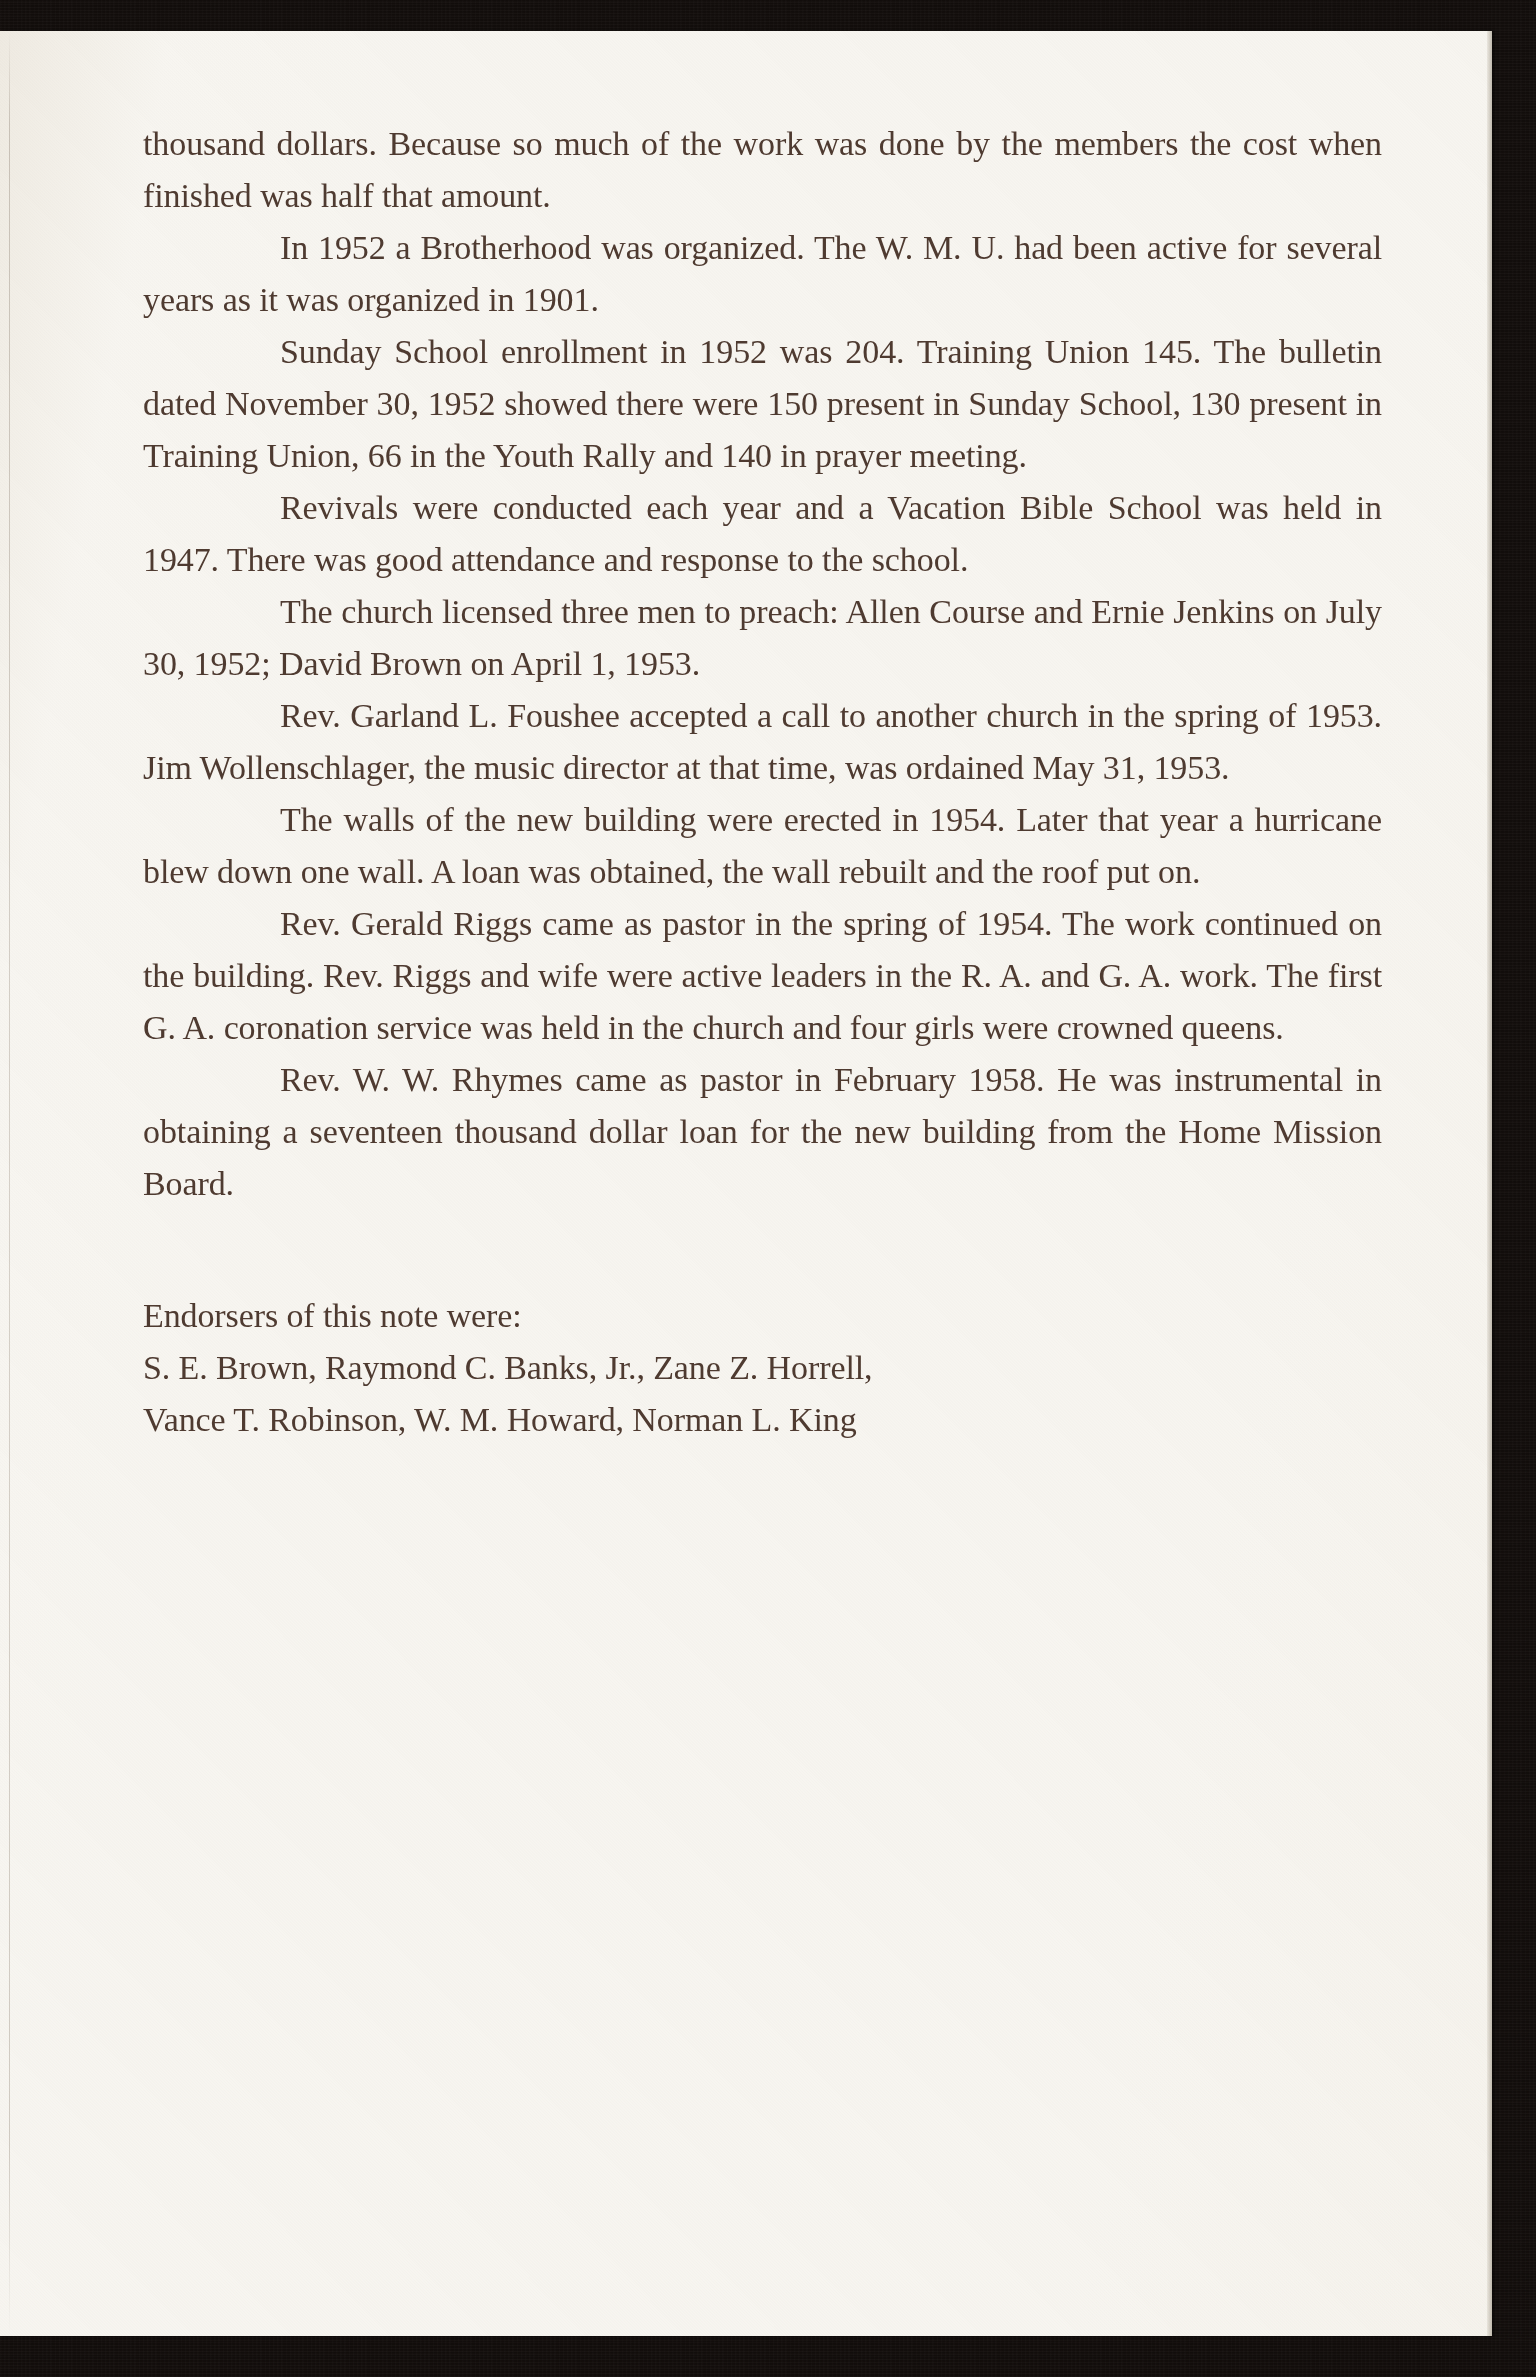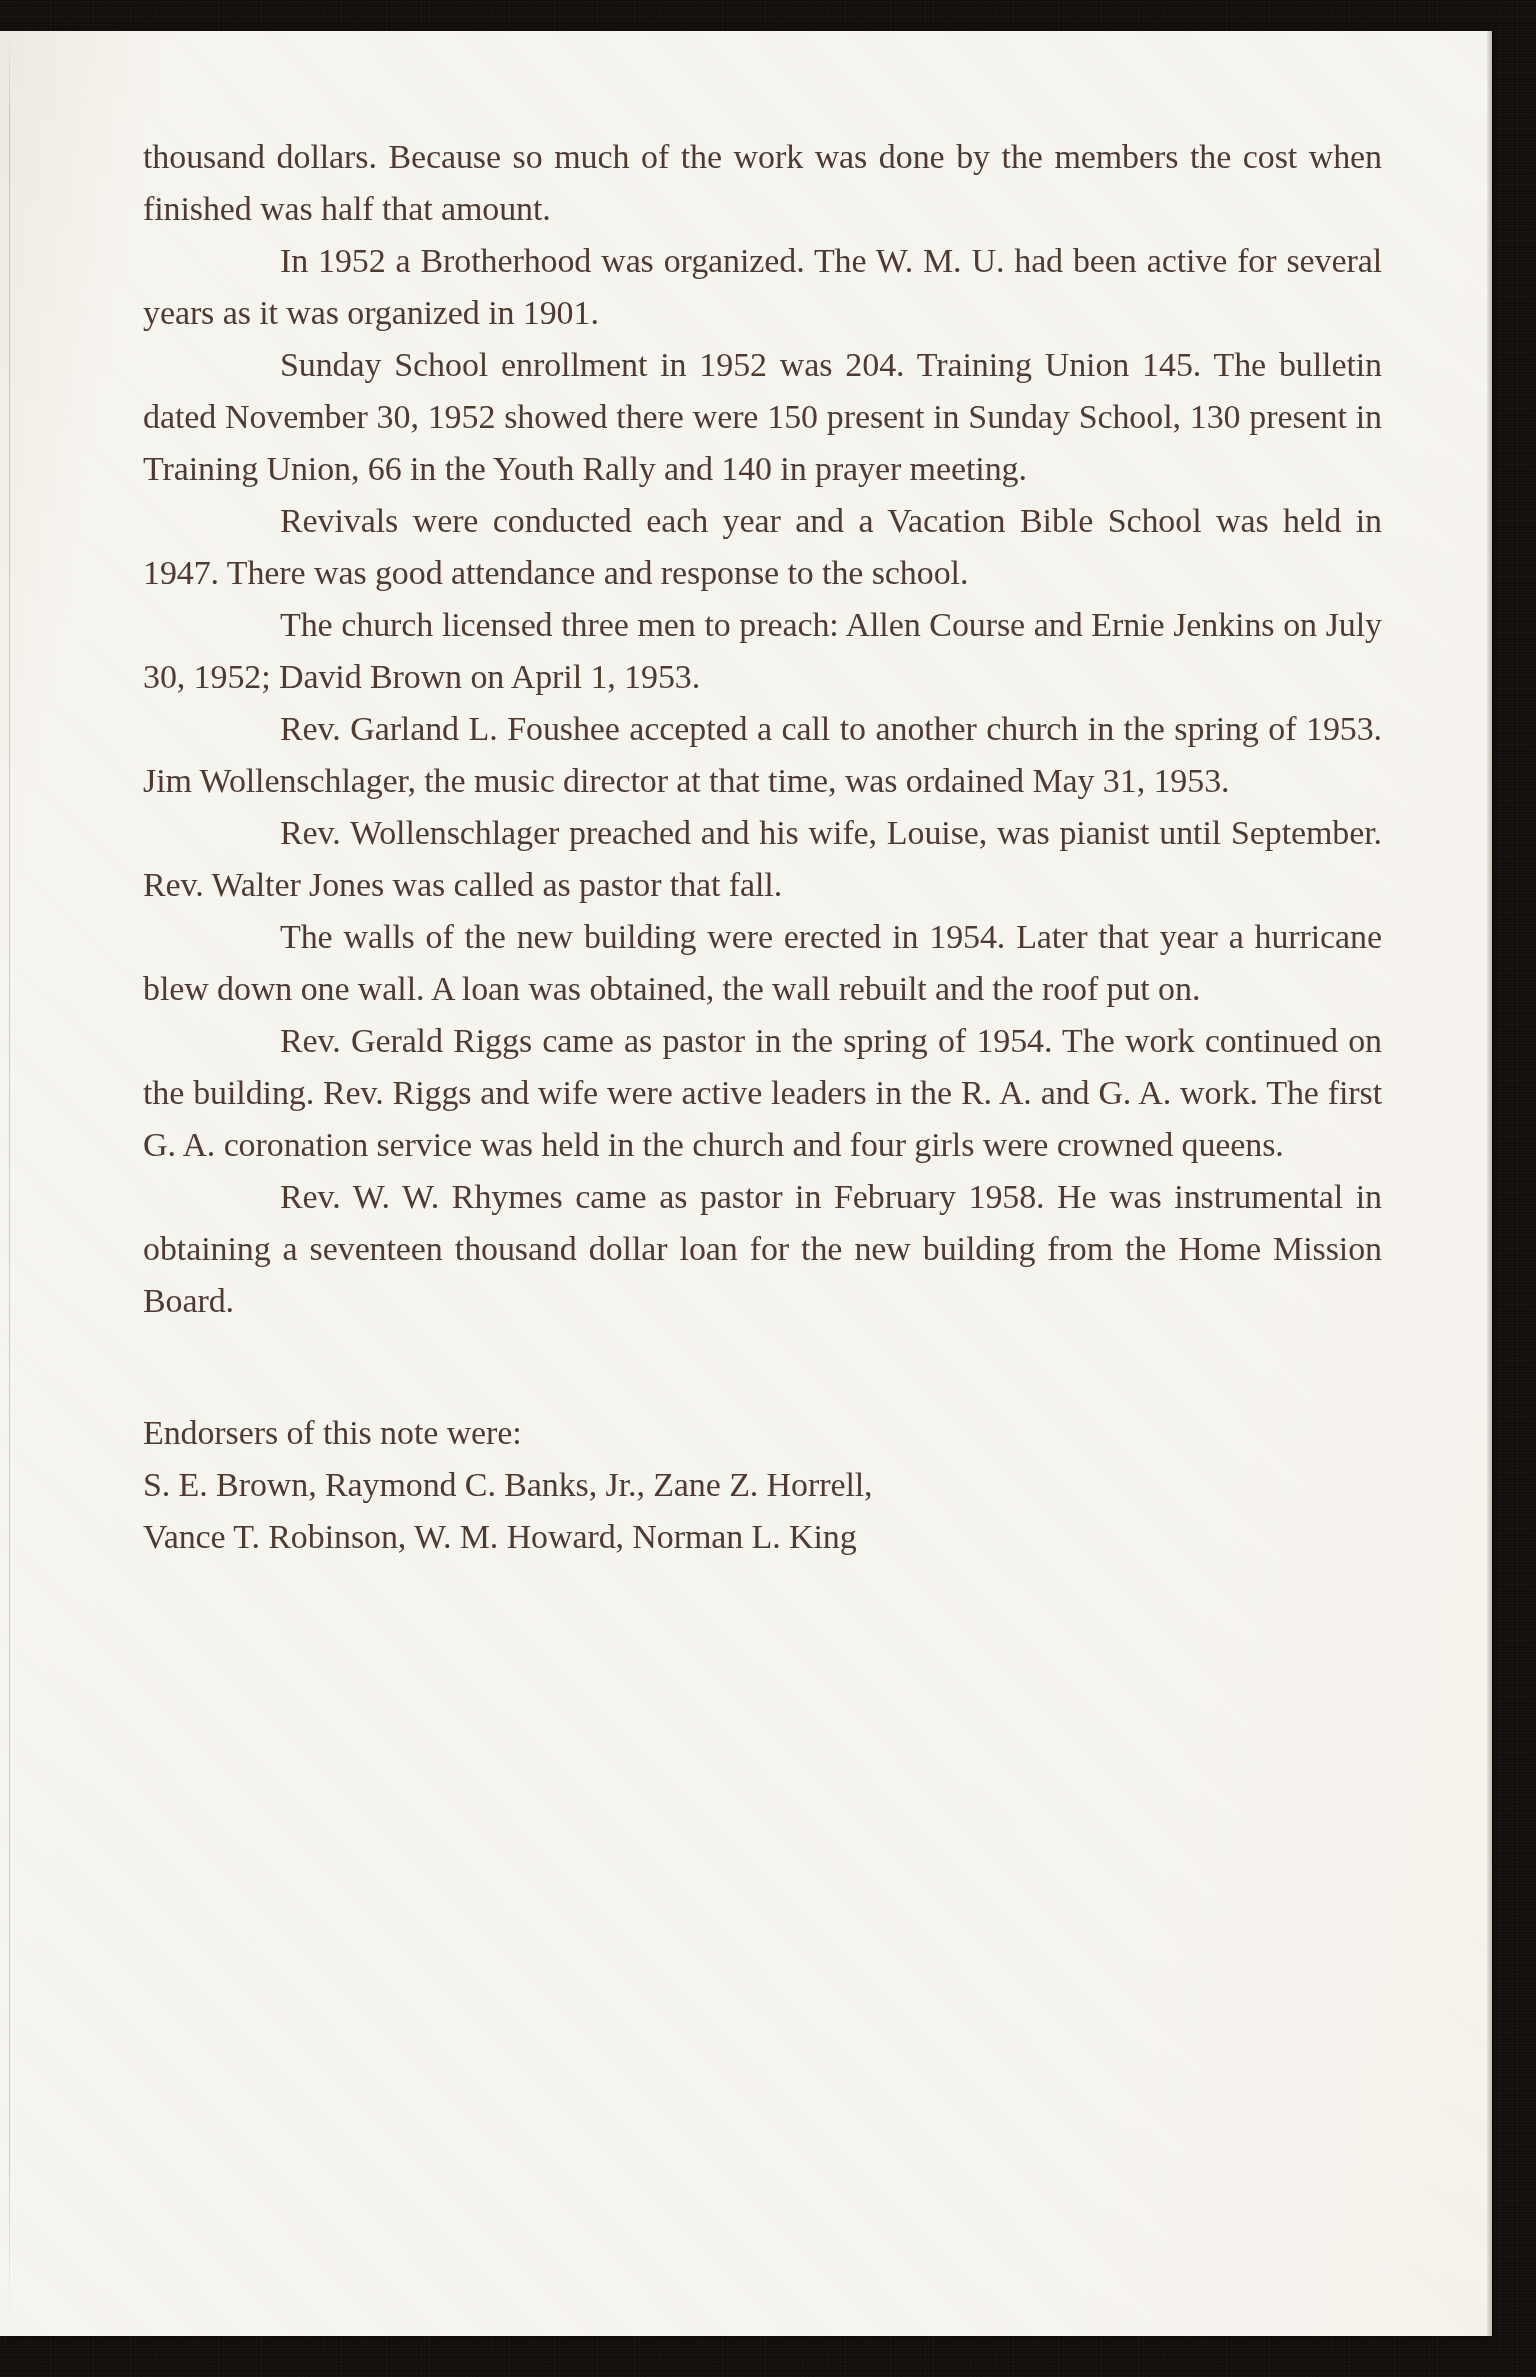--- a/index.html
+++ b/index.html
@@ -92,21 +92,21 @@
     background: linear-gradient(to right,
       rgba(214,208,196,0.35),
       rgba(176,168,154,0.75));
     pointer-events: none;
   }
 
   
   .text-body {
     position: absolute;
     left: 143px;
-    top: 100px;
+    top: 87px;
     width: 1239px;
     color: #4e3a30;
     font-size: 34px;
     line-height: 52px;
     text-align: justify;
     text-justify: inter-word;
     letter-spacing: -0.1px;
     -webkit-font-smoothing: antialiased;
   }
 
@@ -164,21 +164,20 @@
       <p class="para">In 1952 a Brotherhood was organized.  The W. M. U. had been active for several years as it was organized in 1901.</p>
 
       <p class="para">Sunday School enrollment in 1952 was 204.  Training Union 145.  The bulletin dated November 30, 1952 showed there were 150 present in Sunday School, 130 present in Training Union, 66 in the Youth Rally and 140 in prayer meeting.</p>
 
       <p class="para">Revivals were conducted each year and a Vacation Bible School was held in 1947.  There was good attendance and response to the school.</p>
 
       <p class="para">The church licensed three men to preach:  Allen Course and Ernie Jenkins on July 30, 1952; David Brown on April 1, 1953.</p>
 
       <p class="para">Rev. Garland L. Foushee accepted a call to another church in the spring of 1953. Jim Wollenschlager, the music director at that time, was ordained May 31, 1953.</p>
 
-      <p class="para">Rev. Wollenschlager preached and his wife, Louise, was pianist until September.  Rev. Walter Jones was called as pastor that fall.</p>
 
       <p class="para">The walls of the new building were erected in 1954. Later that year a hurricane blew down one wall.  A loan was obtained, the wall rebuilt and the roof put on.</p>
 
       <p class="para">Rev. Gerald Riggs came as pastor in the spring of 1954.  The work continued on the building.  Rev. Riggs and wife were active leaders in the R. A. and G. A. work.  The first G. A. coronation service was held in the church and four girls were crowned queens.</p>
 
       <p class="para">Rev. W. W. Rhymes came as pastor in February 1958. He was instrumental in obtaining a seventeen thousand dollar loan for the new building from the Home Mission Board.</p>
 
       <div class="endorsers-block">
         <p class="endorser-line">Endorsers of this note were:</p>
         <p class="endorser-line">S. E. Brown, Raymond C. Banks, Jr., Zane Z. Horrell,</p>

